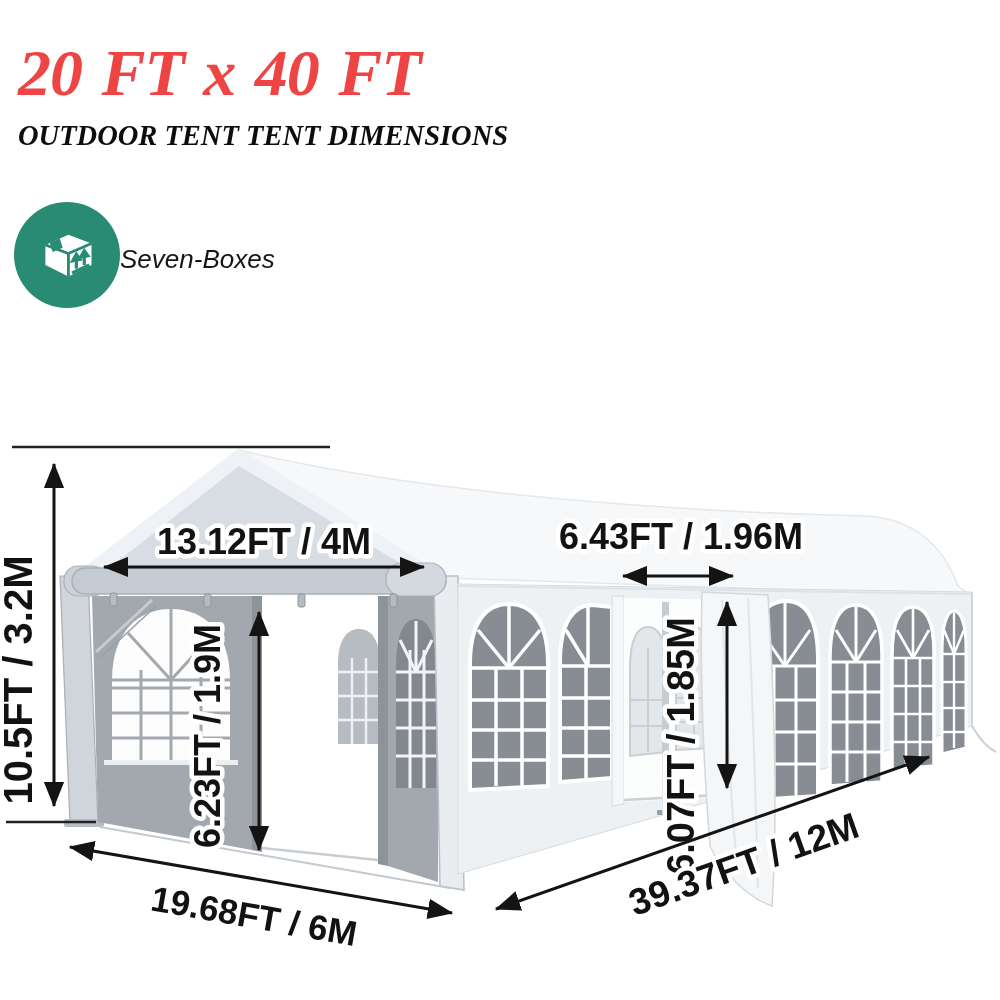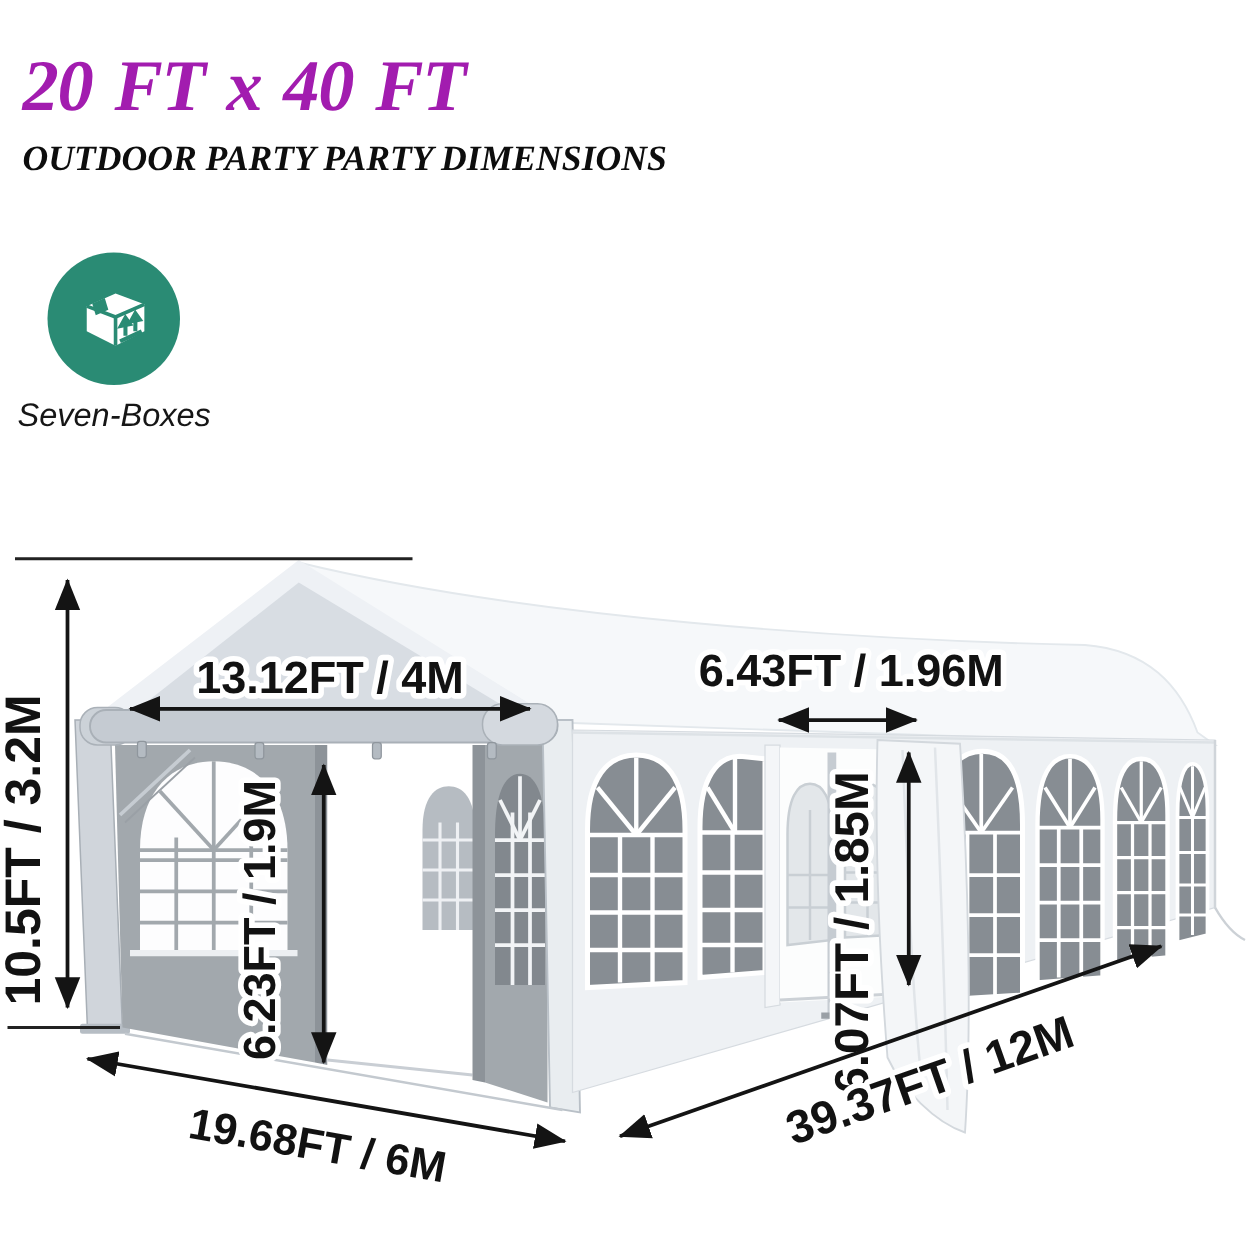--- a/index.html
+++ b/index.html
@@ -3,46 +3,46 @@
 <meta charset="utf-8">
 <style>
   html,body{margin:0;padding:0;}
   body{width:1000px;height:1000px;background:#ffffff;overflow:hidden;position:relative;
        font-family:"Liberation Sans","DejaVu Sans",sans-serif;}
   .page{position:absolute;inset:0;background:#fff;}
 
   
   .hdr{position:absolute;left:18px;top:40px;width:620px;}
   .title{font-family:"Liberation Serif","DejaVu Serif",serif;font-style:italic;font-weight:bold;
-         font-size:58px;line-height:1.0;color:#a21caf;letter-spacing:-1px;word-spacing:4px;margin:0;}
+         font-size:66px;line-height:1.0;color:#ef4444;letter-spacing:-1px;word-spacing:4px;margin:0;}
   .subtitle{font-family:"Liberation Serif","DejaVu Serif",serif;font-style:italic;font-weight:bold;
          font-size:28.5px;color:#0d0d0d;margin:14px 0 0 0;letter-spacing:0px;white-space:nowrap;}
 
   
   .features{position:absolute;left:14px;top:202px;display:flex;gap:26px;}
-  .feature{display:flex;flex-direction:column;align-items:center;}
+  .feature{display:flex;flex-direction:row;align-items:center;}
   .circle{width:106px;height:106px;border-radius:50%;background:#2A8B74;display:flex;
           align-items:center;justify-content:center;}
   .feature-label{margin-top:9px;font-style:italic;font-size:26px;color:#161616;white-space:nowrap;}
 
   
   svg.diagram{position:absolute;left:0;top:0;width:1000px;height:1000px;}
   .dim-text{font-family:"Liberation Sans","DejaVu Sans",sans-serif;font-weight:bold;fill:#121212;
             stroke:#ffffff;stroke-width:9px;stroke-linejoin:round;paint-order:stroke fill;}
   .dimline{stroke:#141414;stroke-width:3;fill:none;}
   .refline{stroke:#222222;stroke-width:2.5;fill:none;}
 </style>
 </head>
 <body>
 
 <div class="page">
 
   <div class="hdr">
     <h1 class="title">20 FT x 40 FT</h1>
-    <div class="subtitle">OUTDOOR PARTY PARTY DIMENSIONS</div>
+    <div class="subtitle">OUTDOOR TENT TENT DIMENSIONS</div>
   </div>
 
   <div class="features">
     <div class="feature">
       <div class="circle">
         <svg width="72" height="72" viewBox="0 0 100 100">
           <polygon points="20,36 52,22 84,34 84,64 52,80 20,64" fill="#ffffff"></polygon>
           <path d="M20,36 L52,48 L84,34" fill="none" stroke="#2A8B74" stroke-width="4"></path>
           <path d="M52,48 L52,80" fill="none" stroke="#2A8B74" stroke-width="4"></path>
           <polygon points="26,33 40,27 44,40 30,46" fill="#2A8B74"></polygon>

